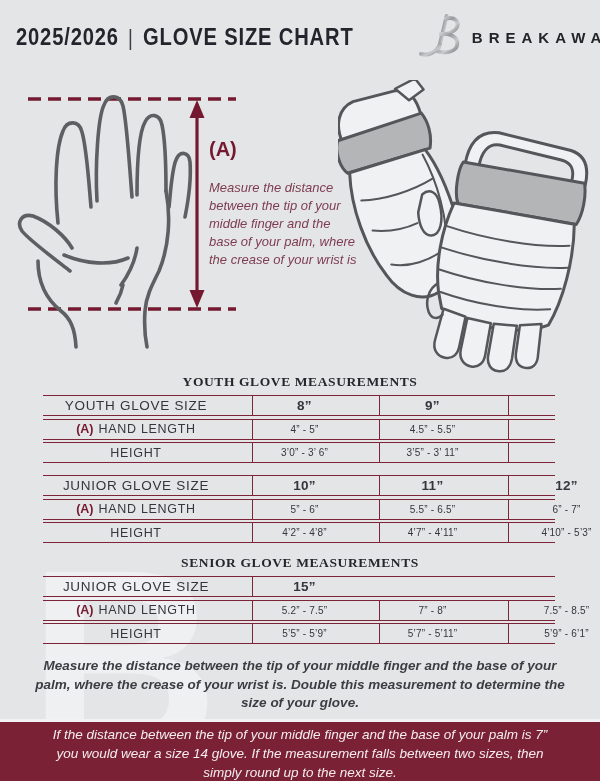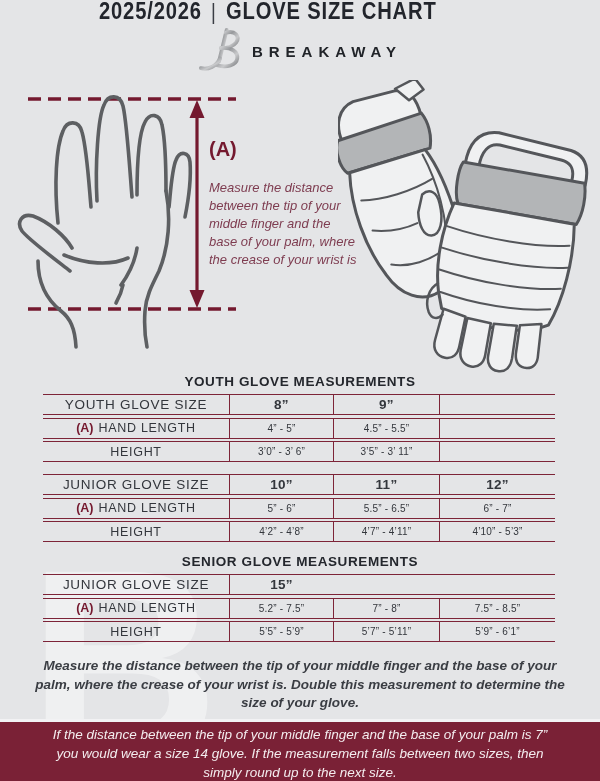--- a/index.html
+++ b/index.html
@@ -11,22 +11,22 @@
   }
   
   .watermark{
     position:absolute;left:28px;top:530px;z-index:0;
     font-size:265px;font-weight:700;line-height:1;
     color:rgba(255,255,255,0.42);user-select:none;
   }
   
   .header{
     position:absolute;top:0;left:0;right:0;height:74px;z-index:2;
-    display:flex;align-items:center;justify-content:center;
-    padding:0 16px;box-sizing:border-box;flex-direction:column;
+    display:flex;align-items:center;justify-content:space-between;
+    padding:0 16px;box-sizing:border-box;
   }
   .season-title{
     display:inline-flex;align-items:baseline;gap:11px;
     transform:scaleX(0.84);transform-origin:left center;
     font-size:24px;font-weight:800;color:#22252c;letter-spacing:1px;white-space:nowrap;
   }
   .season-title .pipe{font-weight:400;color:#3a3d44;font-size:22px;}
   .brand{display:flex;align-items:center;gap:10px;}
   .brand-name{
     font-size:15px;font-weight:700;letter-spacing:6px;color:#212429;white-space:nowrap;
@@ -38,27 +38,27 @@
   .measure-note{position:absolute;left:209px;top:58px;width:152px;}
   .measure-label{font-size:20px;font-weight:800;color:#74192f;margin-bottom:18px;}
   .measure-desc{
     font-size:13px;font-style:italic;line-height:1.38;color:#7e3c50;font-weight:500;
   }
   
   .tables{position:absolute;top:374px;left:0;right:0;z-index:1;}
   .table-block{margin-bottom:12px;}
   .table-title{
     text-align:center;font-size:13.5px;font-weight:700;letter-spacing:0.6px;
-    color:#24272d;margin-bottom:5px;
+    color:#24272d;margin-bottom:5px;font-family:Liberation Serif, serif;
   }
   .trow{
     display:grid;grid-template-columns:186px 104px 106px 116px;
     margin-left:43px;width:512px;height:19px;
     border-top:1.5px solid #7d2438;border-bottom:1.5px solid #7d2438;
-    margin-bottom:2.5px;align-items:stretch;
+    margin-bottom:2.5px;align-items:stretch;gap:23px;
   }
   .cell{
     display:flex;align-items:center;justify-content:center;
     color:#33363c;overflow:hidden;white-space:nowrap;
   }
   .cell + .cell{border-left:1.5px solid #7d2438;}
   .row-size .cell{font-size:13.5px;letter-spacing:0.7px;}
   .row-size .cell.val{font-weight:700;letter-spacing:0.3px;}
   .row-sub .cell{font-size:12.5px;letter-spacing:0.7px;}
   .row-sub .cell.val{font-size:10px;letter-spacing:0.2px;}

